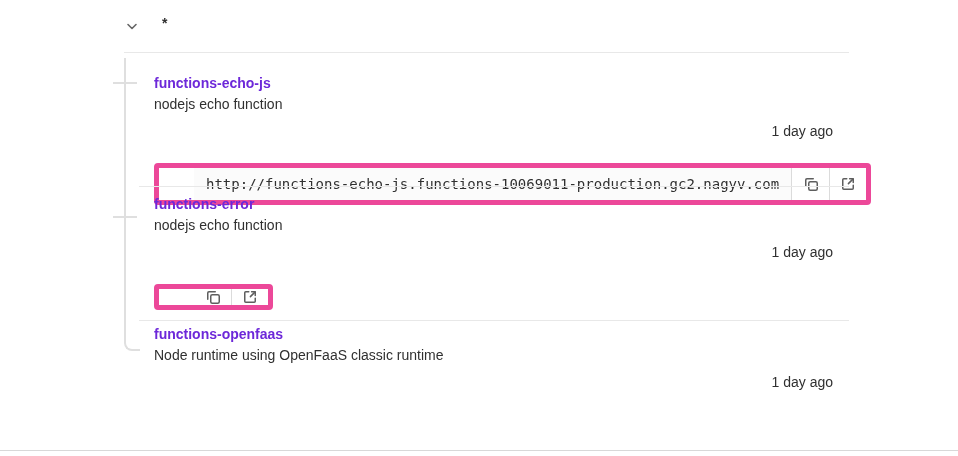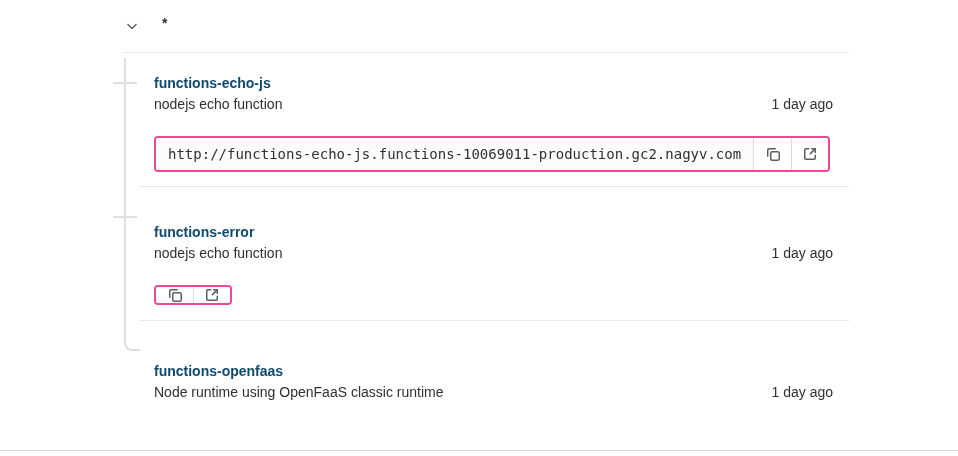--- a/index.html
+++ b/index.html
@@ -25,28 +25,28 @@
   
   .tree-rail { position:absolute; left:124px; top:58px; height:278px; width:2px; background:#dfdfdf; }
   .tree-tick { position:absolute; left:113px; width:24px; height:2px; background:#dfdfdf; }
   .tree-corner {
     position:absolute; left:124px; top:336px; width:16px; height:15px;
     border-left:2px solid #dfdfdf; border-bottom:2px solid #dfdfdf;
     border-bottom-left-radius:8px;
   }
 
   .entry { position:absolute; left:154px; width:679px; }
-  .entry-title { font-weight:700; font-size:14px; line-height:21px; color:#0c4a6e; }
+  .entry-title { font-weight:700; font-size:14px; line-height:21px; color:#6d28d9; }
   .entry-sub { display:flex; justify-content:space-between; align-items:flex-start; line-height:21px;gap:27px; }
   .entry-desc { font-size:14px; color:#303030; }
-  .entry-time { font-size:14px; color:#303030; white-space:nowrap; }
+  .entry-time { font-size:14px; color:#303030; white-space:nowrap;margin-top:27px; }
 
   .url-group {
     margin-top:21px; display:inline-flex; align-items:stretch;
-    border:2px solid #ec4899; border-radius:4px; overflow:hidden; background:#ffffff;
+    border:5px solid #ec4899; border-radius:4px; overflow:hidden; background:#ffffff;padding-left:35px;
   }
   .url-field {
     padding:6px 12px; background:#fbfbfb; border:none; border-right:1px solid #dbdbdb;
     font-family:"DejaVu Sans Mono","Liberation Mono",monospace;
     font-size:14px; line-height:20px; color:#303030; white-space:nowrap;
   }
   .url-btn {
     width:37px; background:#ffffff; border:none; padding:0; cursor:pointer;
     display:flex; align-items:center; justify-content:center;
   }
@@ -95,21 +95,21 @@
           <path d="M9.6 2.75 h3.65 v3.65" fill="none" stroke="#5e5e5e" stroke-width="1.5" stroke-linecap="round" stroke-linejoin="round"></path>
           <path d="M12.9 3.1 L8.4 7.6" fill="none" stroke="#5e5e5e" stroke-width="1.5" stroke-linecap="round"></path>
         </svg>
       </span>
     </button>
   </div>
 </div>
 
 <div class="divider-mid" style="top:186px;"></div>
 
-<div class="entry" style="top:222px;">
+<div class="entry" style="top:194px;">
   <div class="entry-title">functions-error</div>
   <div class="entry-sub">
     <span class="entry-desc">nodejs echo function</span>
     <span class="entry-time">1 day ago</span>
   </div>
   <div class="url-group">
     <button class="url-btn">
       <span>
         <svg class="icon-svg" width="16" height="16" viewBox="0 0 16 16">
           <rect x="5.75" y="5.75" width="8.5" height="8.5" rx="1.5" fill="none" stroke="#5e5e5e" stroke-width="1.5"></rect>
@@ -124,21 +124,21 @@
           <path d="M9.6 2.75 h3.65 v3.65" fill="none" stroke="#5e5e5e" stroke-width="1.5" stroke-linecap="round" stroke-linejoin="round"></path>
           <path d="M12.9 3.1 L8.4 7.6" fill="none" stroke="#5e5e5e" stroke-width="1.5" stroke-linecap="round"></path>
         </svg>
       </span>
     </button>
   </div>
 </div>
 
 <div class="divider-mid" style="top:320px;"></div>
 
-<div class="entry" style="top:361px;">
+<div class="entry" style="top:324px;">
   <div class="entry-title">functions-openfaas</div>
   <div class="entry-sub">
     <span class="entry-desc">Node runtime using OpenFaaS classic runtime</span>
     <span class="entry-time">1 day ago</span>
   </div>
 </div>
 
 <div class="divider-bottom"></div>
 
 </body></html>

